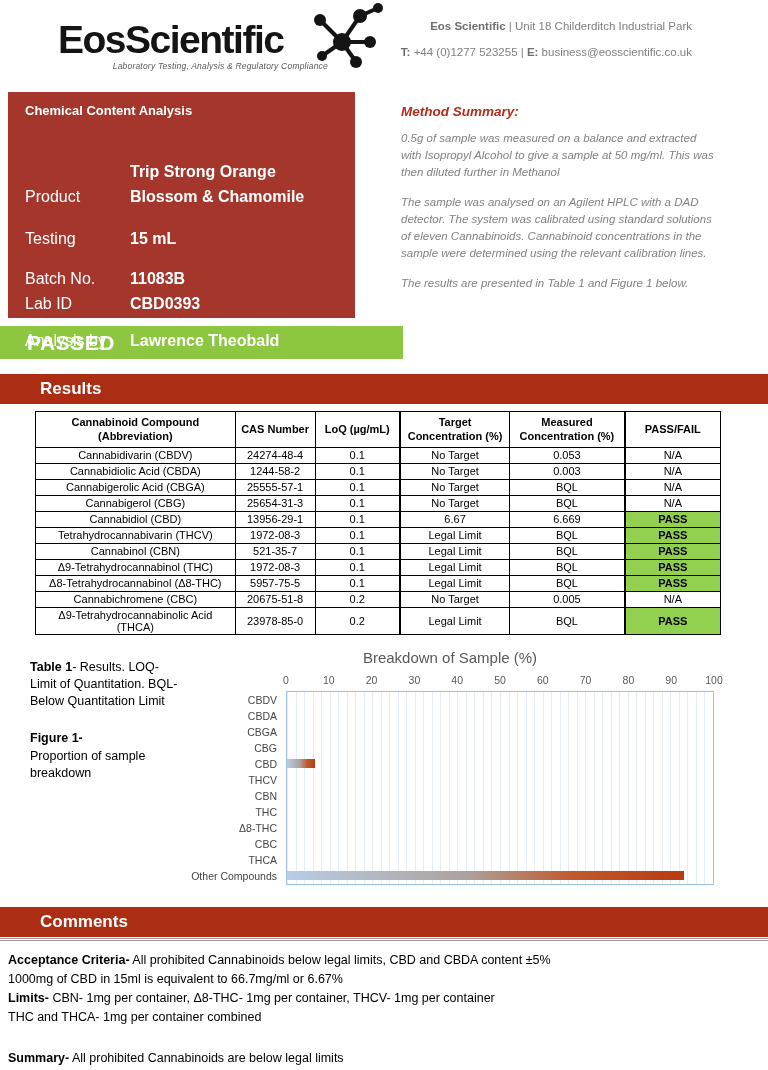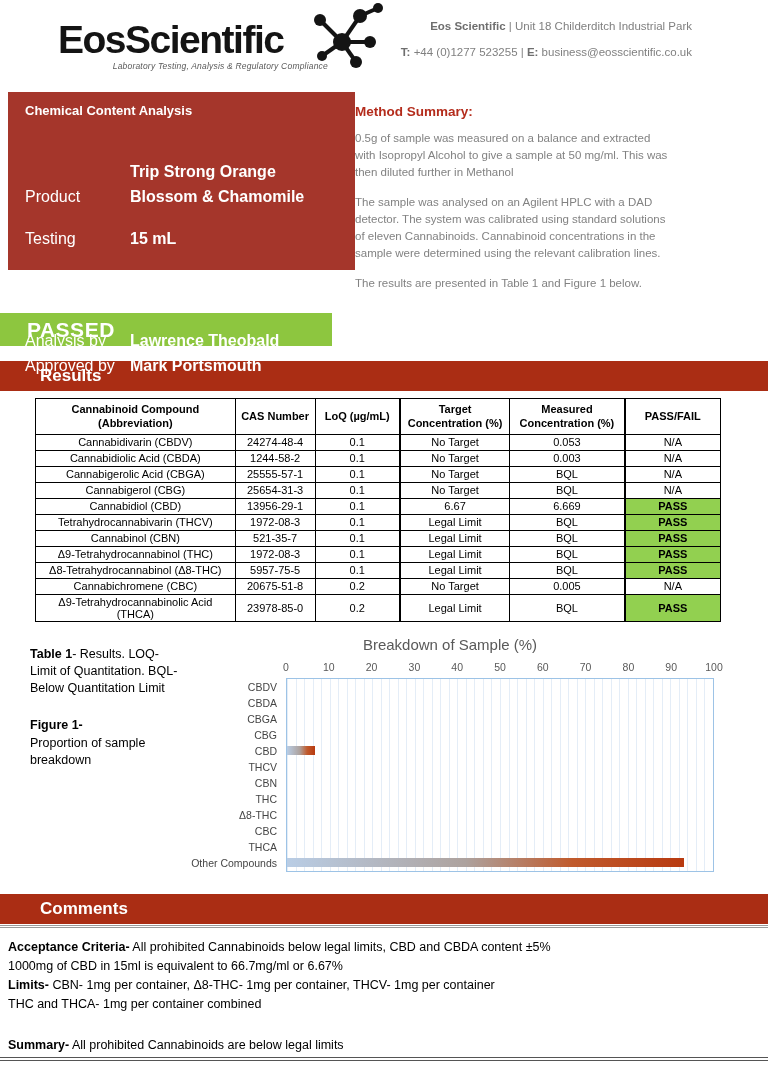--- a/index.html
+++ b/index.html
@@ -14,37 +14,37 @@
   .header { display:flex; justify-content:space-between; height:92px; padding:6px 76px 0 58px; }
   .logo-wrap { position:relative; width:270px; }
   .logo-text { font-size:39px; font-weight:800; letter-spacing:-1.5px; color:#141414; margin-top:14px; line-height:1.05; }
   .logo-tagline { font-size:8.5px; color:#595959; text-align:right; margin-top:0px; letter-spacing:0.2px;font-style:italic; }
   .molecule { position:absolute; top:-4px; right:-56px; }
   .contact { text-align:right; font-size:11.5px; color:#808080; margin-top:8px; line-height:2.25; }
   .contact b { color:#6e6e6e; }
 
   
   .columns { display:flex; padding-left:8px; }
-  .info-box { width:347px; height:178px; background:#A5362B; color:#fff; padding:11px 14px 12px 17px; }
+  .info-box { width:347px; height:226px; background:#A5362B; color:#fff; padding:11px 14px 12px 17px; }
   .info-title { font-size:13px; font-weight:bold; }
   .info-group { }
   .info-group:nth-of-type(1) { margin-top:42px; }
   .info-group:nth-of-type(2) { margin-top:17px; }
   .info-group:nth-of-type(3) { margin-top:16px; }
   .info-group:nth-of-type(4) { margin-top:12px; }
   .info-row { display:flex; font-size:16px; line-height:1.55;align-items:flex-end; }
   .info-label { width:105px; flex:none; }
   .info-value { font-weight:bold; flex:1; }
 
-  .method { width:318px; padding-top:12px; }
+  .method { margin-left:46px; width:318px; padding-top:12px;font-style:italic; }
   .method-title { color:#B42C1C; font-weight:bold; font-size:13.5px; margin:0 0 11px 0; }
   .method-par { color:#828282; font-size:11.5px; line-height:1.48; margin:0 0 13px 0; }
 
   
-  .passed-banner { margin-top:8px; width:332px; height:33px; background:#8DC63F; color:#fff;
+  .passed-banner { margin-top:8px; width:403px; height:33px; background:#8DC63F; color:#fff;
     font-weight:bold; font-size:21px; line-height:33px; padding-left:27px; letter-spacing:0.5px; }
   .section-banner { margin-top:15px; height:30px; background:#AA2D14; color:#fff;
     font-weight:bold; font-size:17px; line-height:30px; padding-left:40px; }
   .banner-underline { border-top:3px double #9a9a9a; margin-top:1px; }
 
   
   .table-wrap { padding:7px 0 0 35px; }
   table.results { border-collapse:collapse; width:686px; font-size:11px; border:1.5px solid #000; }
   .results th, .results td { border:1px solid #000; text-align:center; padding:1px 3px; }
   .results th { font-weight:bold; line-height:1.3; padding:3px 3px; }

